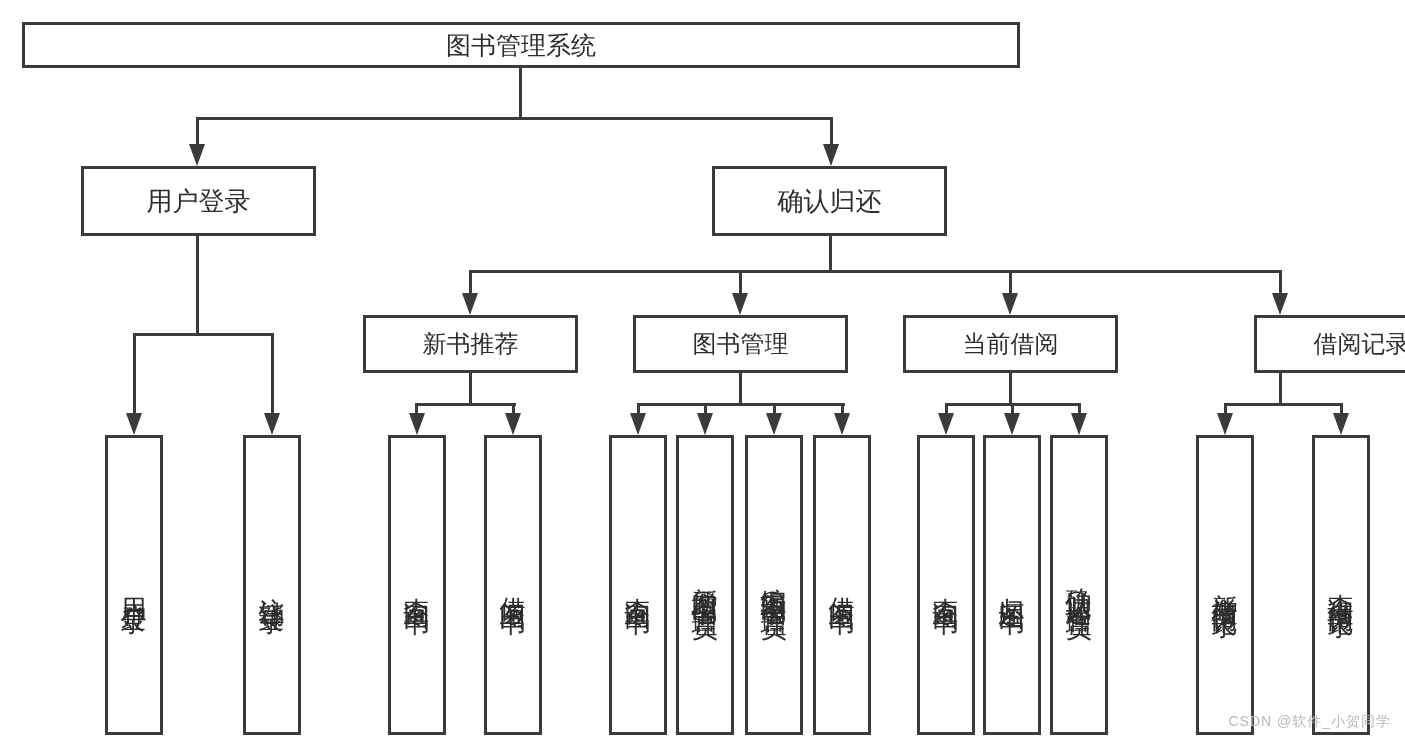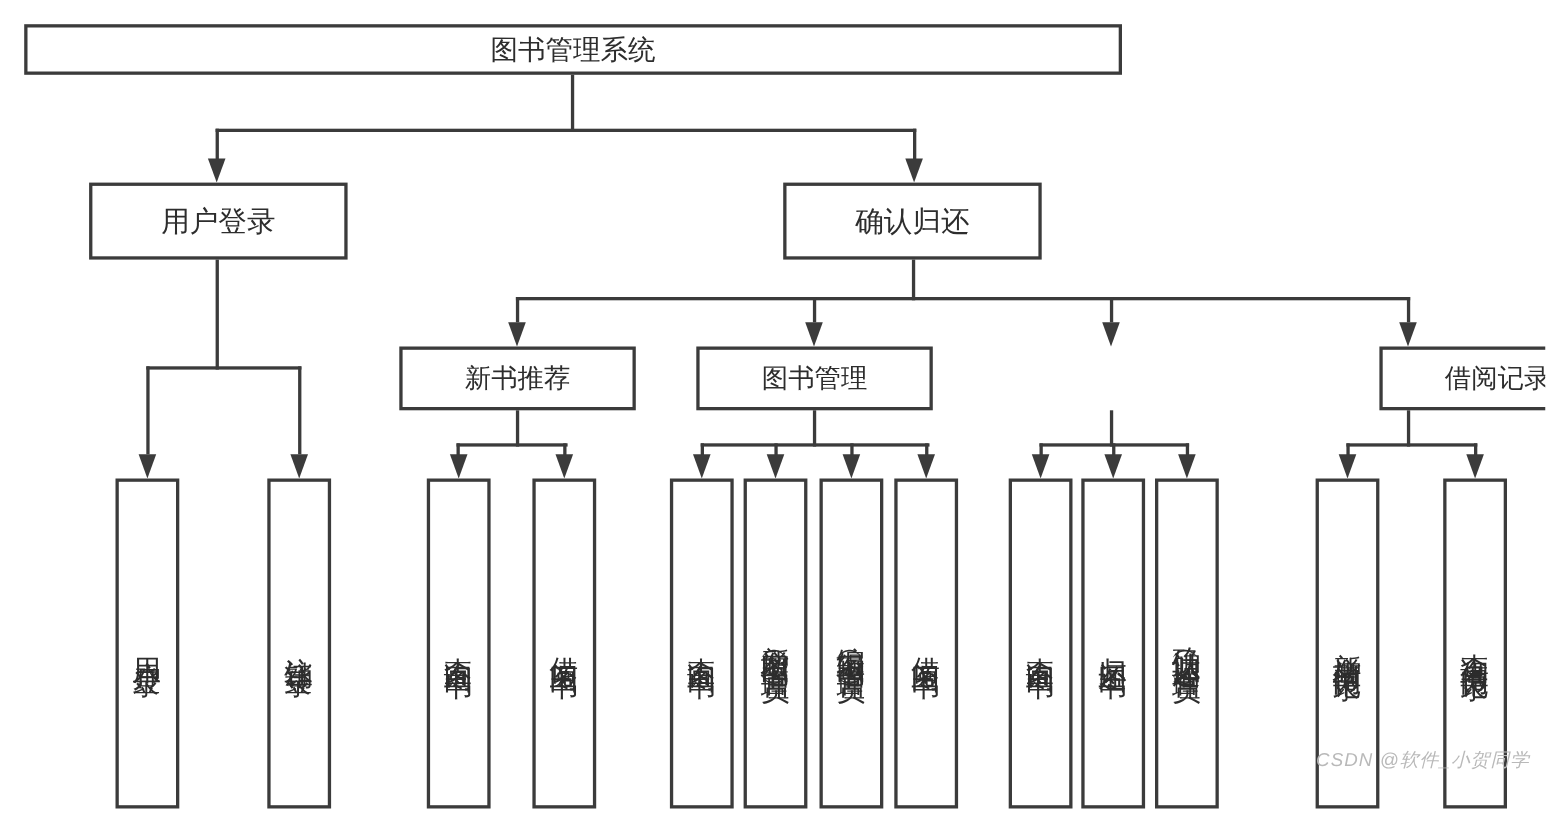--- a/index.html
+++ b/index.html
@@ -46,26 +46,25 @@
   .hline{position:absolute;height:3px;background:var(--line);}
   .arrow{
     position:absolute;
     width:0;height:0;
     border-left:8px solid transparent;
     border-right:8px solid transparent;
     border-top:22px solid var(--line);
   }
   .watermark{
     position:absolute;
-    top:679px;
+    top:713px;
     right:14px;
-    font-size:17px;
+    font-size:14px;
     color:var(--watermark);
     letter-spacing:1px;
-    font-style:italic;
   }
 </style>
 </head>
 <body>
 
 <div class="canvas">
 
   <div class="box root">
     <span>图书管理系统</span>
   </div>
@@ -100,20 +99,23 @@
   <div class="vline" style="left:1009px;top:270px;height:23px;"></div>
   <div class="arrow" style="left:1002px;top:293px;"></div>
   <div class="vline" style="left:1279px;top:270px;height:23px;"></div>
   <div class="arrow" style="left:1272px;top:293px;"></div>
 
   <div class="box lvl3" style="left:363px;">
     <span>新书推荐</span>
   </div>
   <div class="box lvl3" style="left:633px;">
     <span>图书管理</span>
+  </div>
+  <div class="box lvl3" style="left:903px;">
+    <span>当前借阅</span>
   </div>
   <div class="box lvl3" style="left:1206px;margin-left:48px;">
     <span>借阅记录</span>
   </div>
 
   <div class="vline" style="left:469px;top:373px;height:33px;"></div>
   <div class="hline" style="left:415px;top:403px;width:101px;"></div>
   <div class="vline" style="left:415px;top:403px;height:12px;"></div>
   <div class="arrow" style="left:409px;top:413px;"></div>
   <div class="vline" style="left:512px;top:403px;height:12px;"></div>

